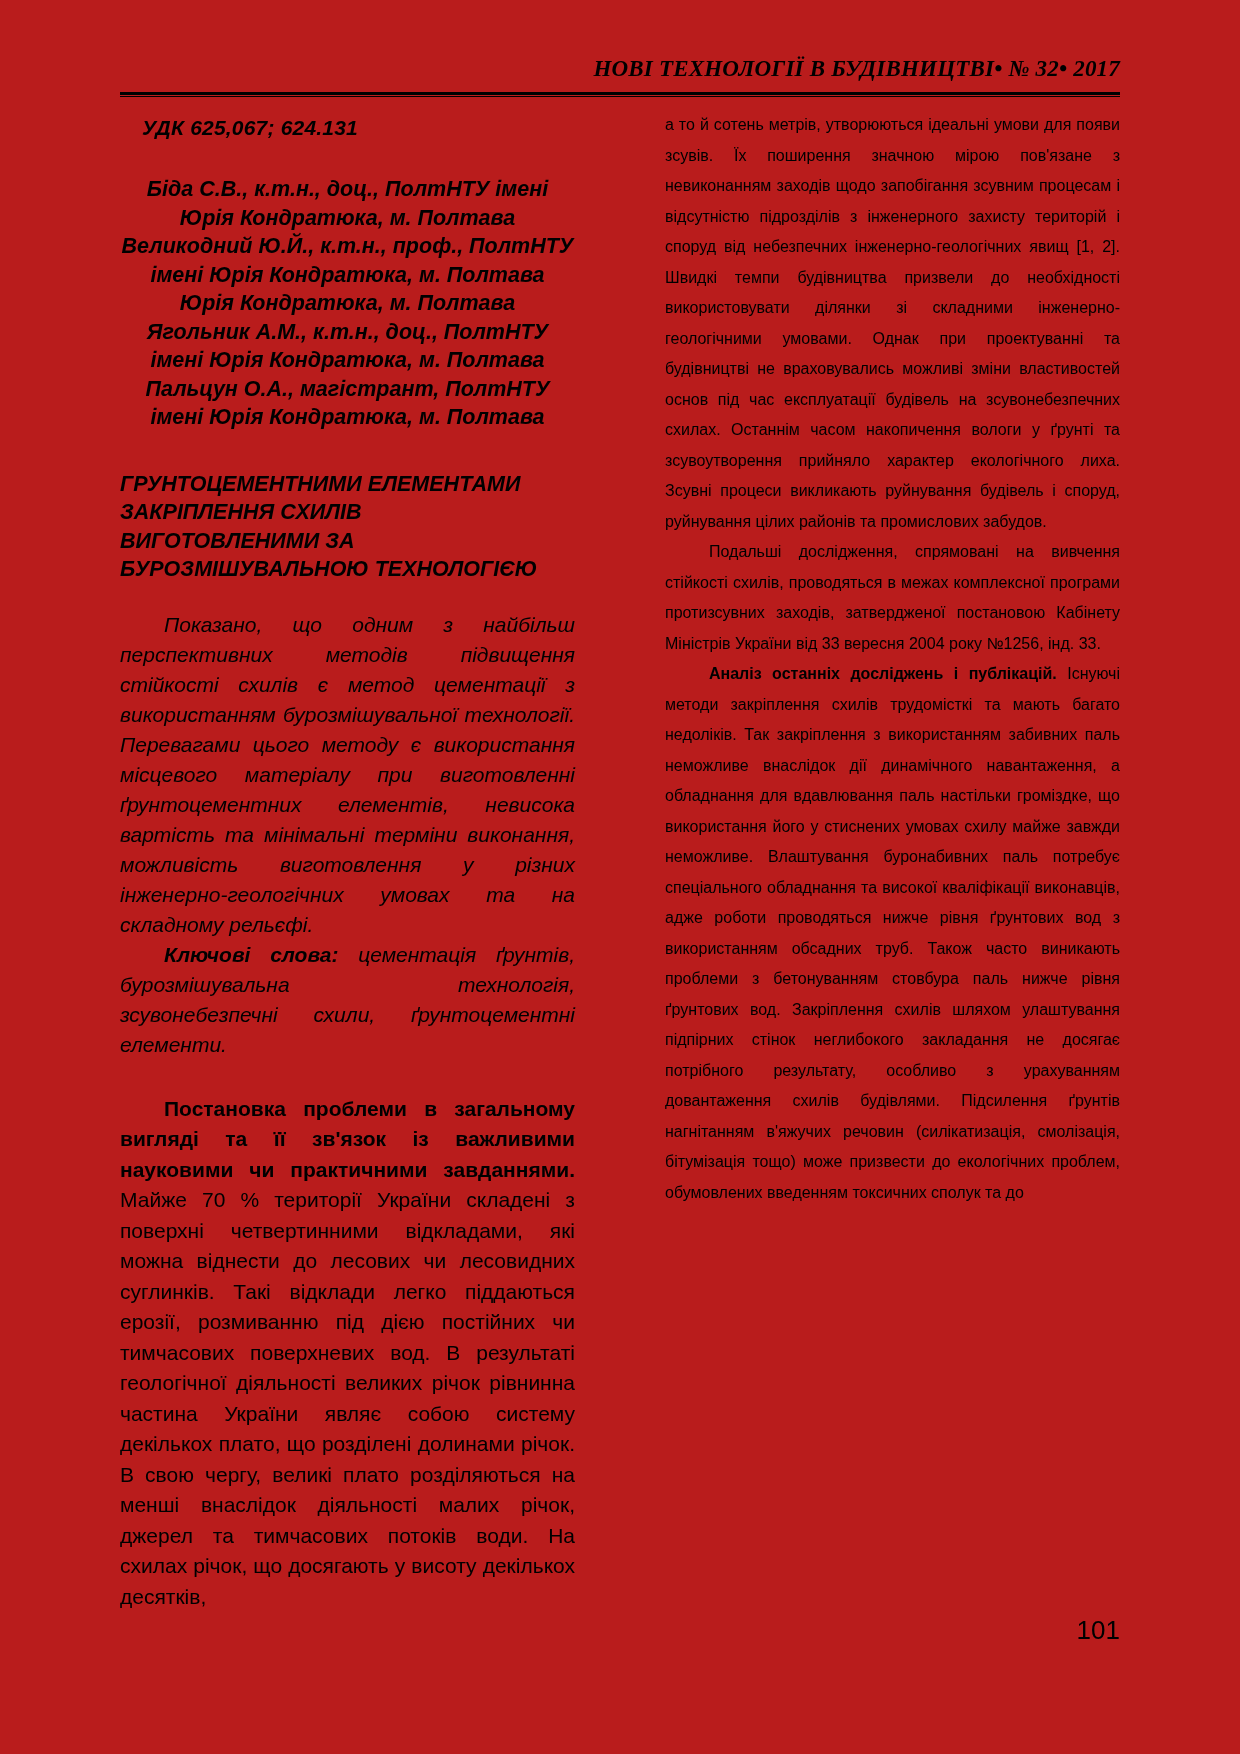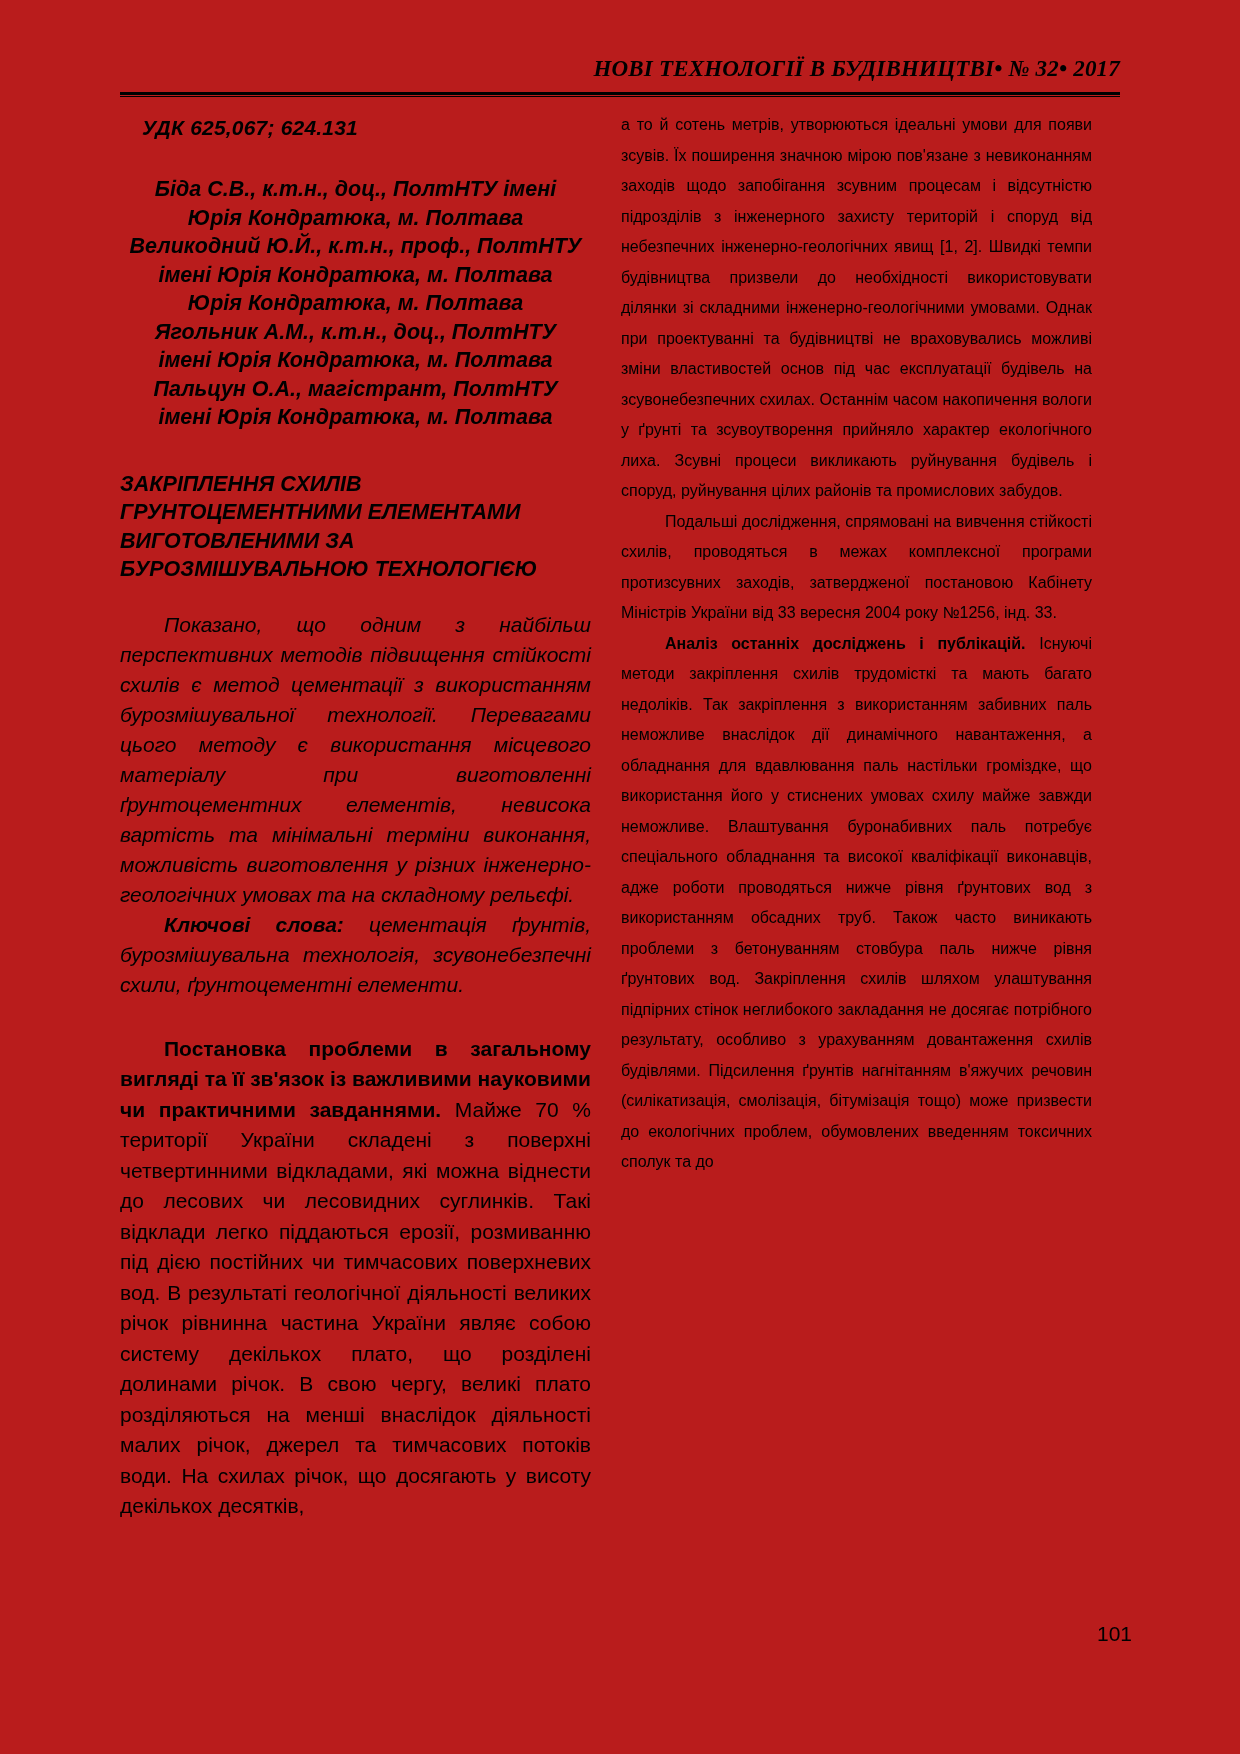--- a/index.html
+++ b/index.html
@@ -48,21 +48,21 @@
   }
 
   
   .columns {
     position: absolute;
     top: 110px;
     left: 120px;
     width: 1000px;
     height: 1480px;
     display: flex;
-    gap: 30px;
+    gap: 90px;
   }
   .col {
     width: 471px;
     box-sizing: border-box;
   }
 
   
   .udk {
     font-family: "Liberation Sans", sans-serif;
     font-weight: bold;
@@ -133,24 +133,24 @@
     line-height: 30.5px;
     text-align: justify;
     text-indent: 0;
     margin: 0;
   }
   .rcol-para.indent { text-indent: 44px; }
 
   
   .folio {
     position: absolute;
-    right: 108px;
+    right: 120px;
     bottom: 108px;
     font-family: "Liberation Sans", sans-serif;
-    font-size: 21px;
+    font-size: 26px;
   }
 </style>
 </head>
 <body>
 
 <div class="page">
 
   <div class="running-head">НОВІ ТЕХНОЛОГІЇ В БУДІВНИЦТВІ• № 32• 2017</div>
   <div class="rule"></div>
 
@@ -166,22 +166,22 @@
         <div>Великодний Ю.Й., к.т.н., проф., ПолтНТУ</div>
         <div>імені Юрія Кондратюка, м. Полтава</div>
         <div>Юрія Кондратюка, м. Полтава</div>
         <div>Ягольник А.М., к.т.н., доц., ПолтНТУ</div>
         <div>імені Юрія Кондратюка, м. Полтава</div>
         <div>Пальцун О.А., магістрант, ПолтНТУ</div>
         <div>імені Юрія Кондратюка, м. Полтава</div>
       </div>
 
       <div class="article-title">
+        <div>ГРУНТОЦЕМЕНТНИМИ ЕЛЕМЕНТАМИ</div>
         <div>ЗАКРІПЛЕННЯ СХИЛІВ</div>
-        <div>ГРУНТОЦЕМЕНТНИМИ ЕЛЕМЕНТАМИ</div>
         <div>ВИГОТОВЛЕНИМИ ЗА</div>
         <div>БУРОЗМІШУВАЛЬНОЮ ТЕХНОЛОГІЄЮ</div>
       </div>
 
       <p class="abstract">Показано, що одним з найбільш перспективних методів підвищення стійкості схилів є метод цементації з використанням бурозмішувальної технології. Перевагами цього методу є використання місцевого матеріалу при виготовленні ґрунтоцементних елементів, невисока вартість та мінімальні терміни виконання, можливість виготовлення у різних інженерно-геологічних умовах та на складному рельєфі.</p>
 
       <p class="keywords"><span class="kw-lead">Ключові слова:</span><span> цементація ґрунтів, бурозмішувальна технологія, зсувонебезпечні схили, ґрунтоцементні елементи.</span></p>
 
       <p class="body-para first-left"><span class="lead-bold">Постановка проблеми в загальному вигляді та її зв'язок із важливими науковими чи практичними завданнями.</span><span> Майже 70 % території України складені з поверхні четвертинними відкладами, які можна віднести до лесових чи лесовидних суглинків. Такі відклади легко піддаються ерозії, розмиванню під дією постійних чи тимчасових поверхневих вод. В результаті геологічної діяльності великих річок рівнинна частина України являє собою систему декількох плато, що розділені долинами річок. В свою чергу, великі плато розділяються на менші внаслідок діяльності малих річок, джерел та тимчасових потоків води. На схилах річок, що досягають у висоту декількох десятків,</span></p>
 

